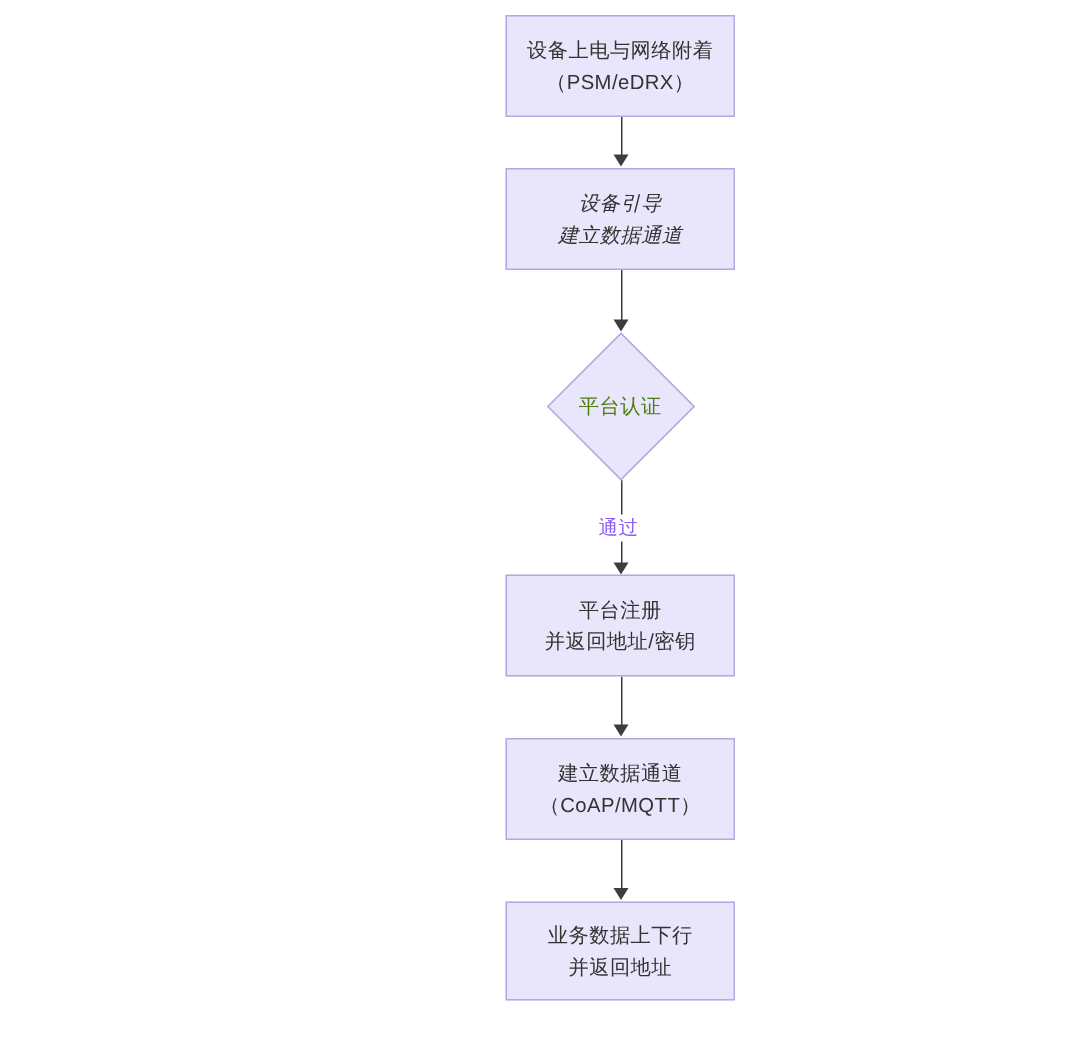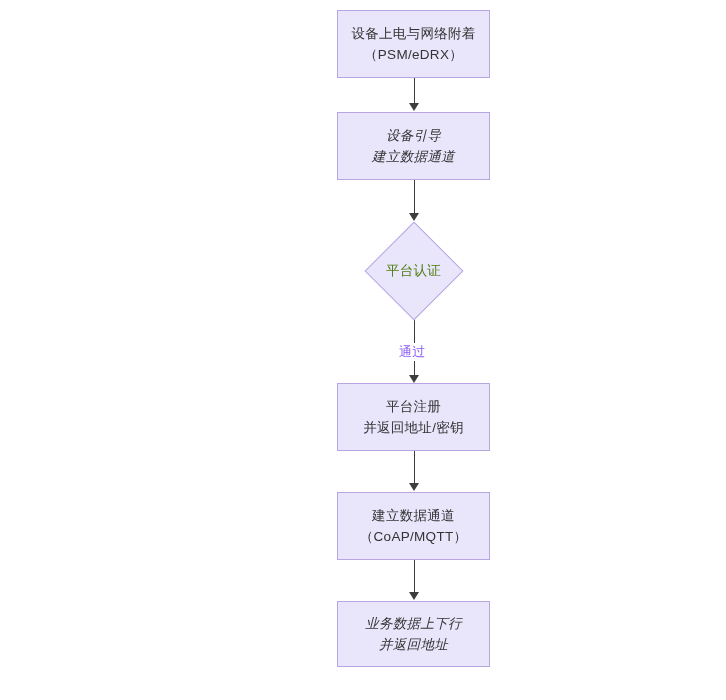--- a/index.html
+++ b/index.html
@@ -138,18 +138,18 @@
   <div class="arrowhead" style="left:367px; top:483px;"></div>
 
   <div class="node" style="left:295px; top:492px; width:153px; height:68px;">
     <span>建立数据通道</span>
     <span class="line2">（CoAP/MQTT）</span>
   </div>
 
   <div class="connector" style="left:371.5px; top:560px; height:33px;"></div>
   <div class="arrowhead" style="left:367px; top:592px;"></div>
 
-  <div class="node" style="left:295px; top:601px; width:153px; height:66px;font-style:italic;">
+  <div class="node" style="left:295px; top:601px; width:153px; height:66px;">
     <span>业务数据上下行</span>
     <span class="line2">并返回地址</span>
   </div>
 
 </div>
 
 </body></html>

